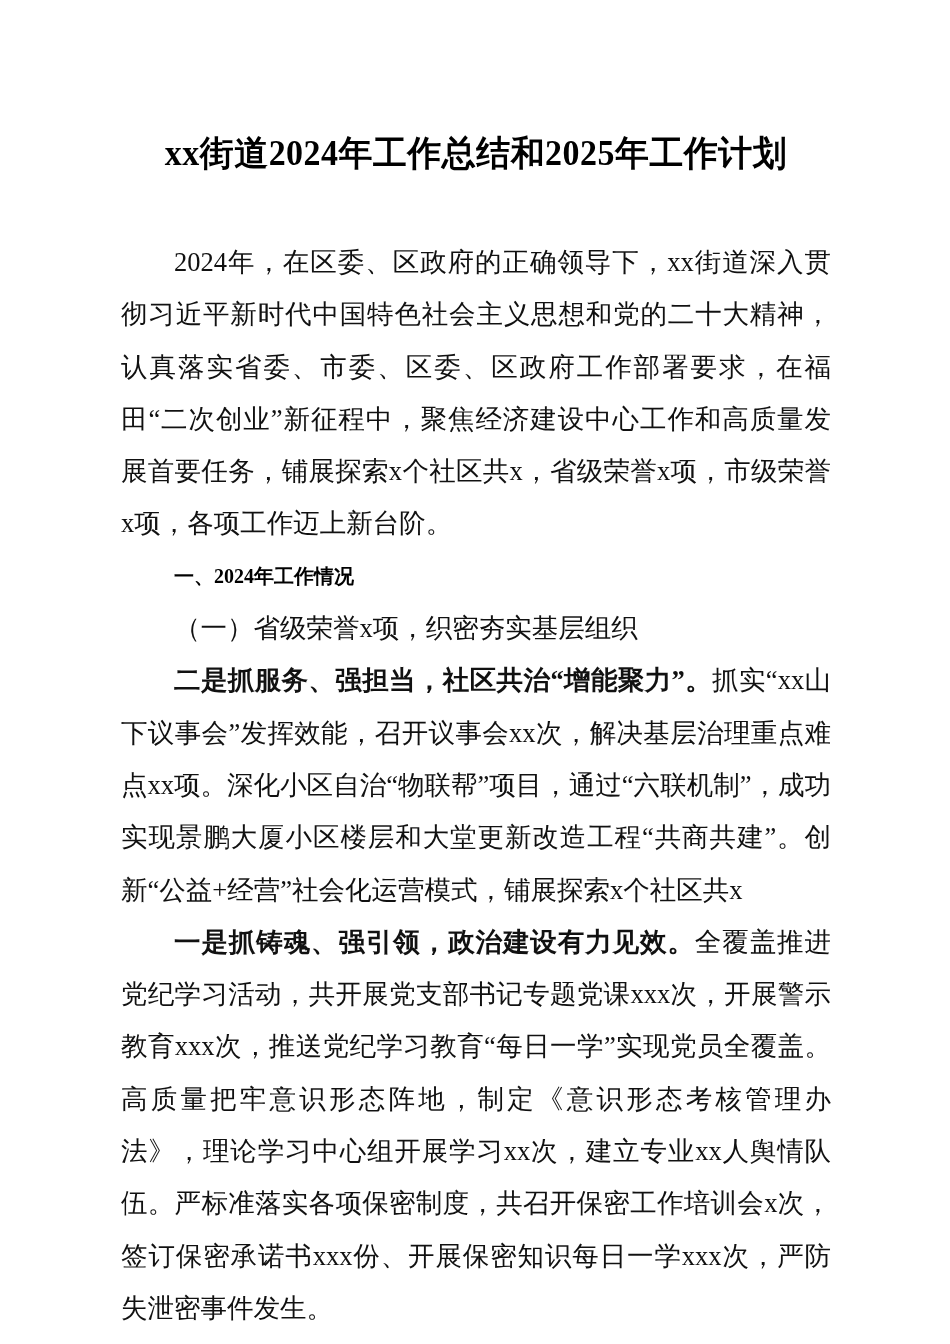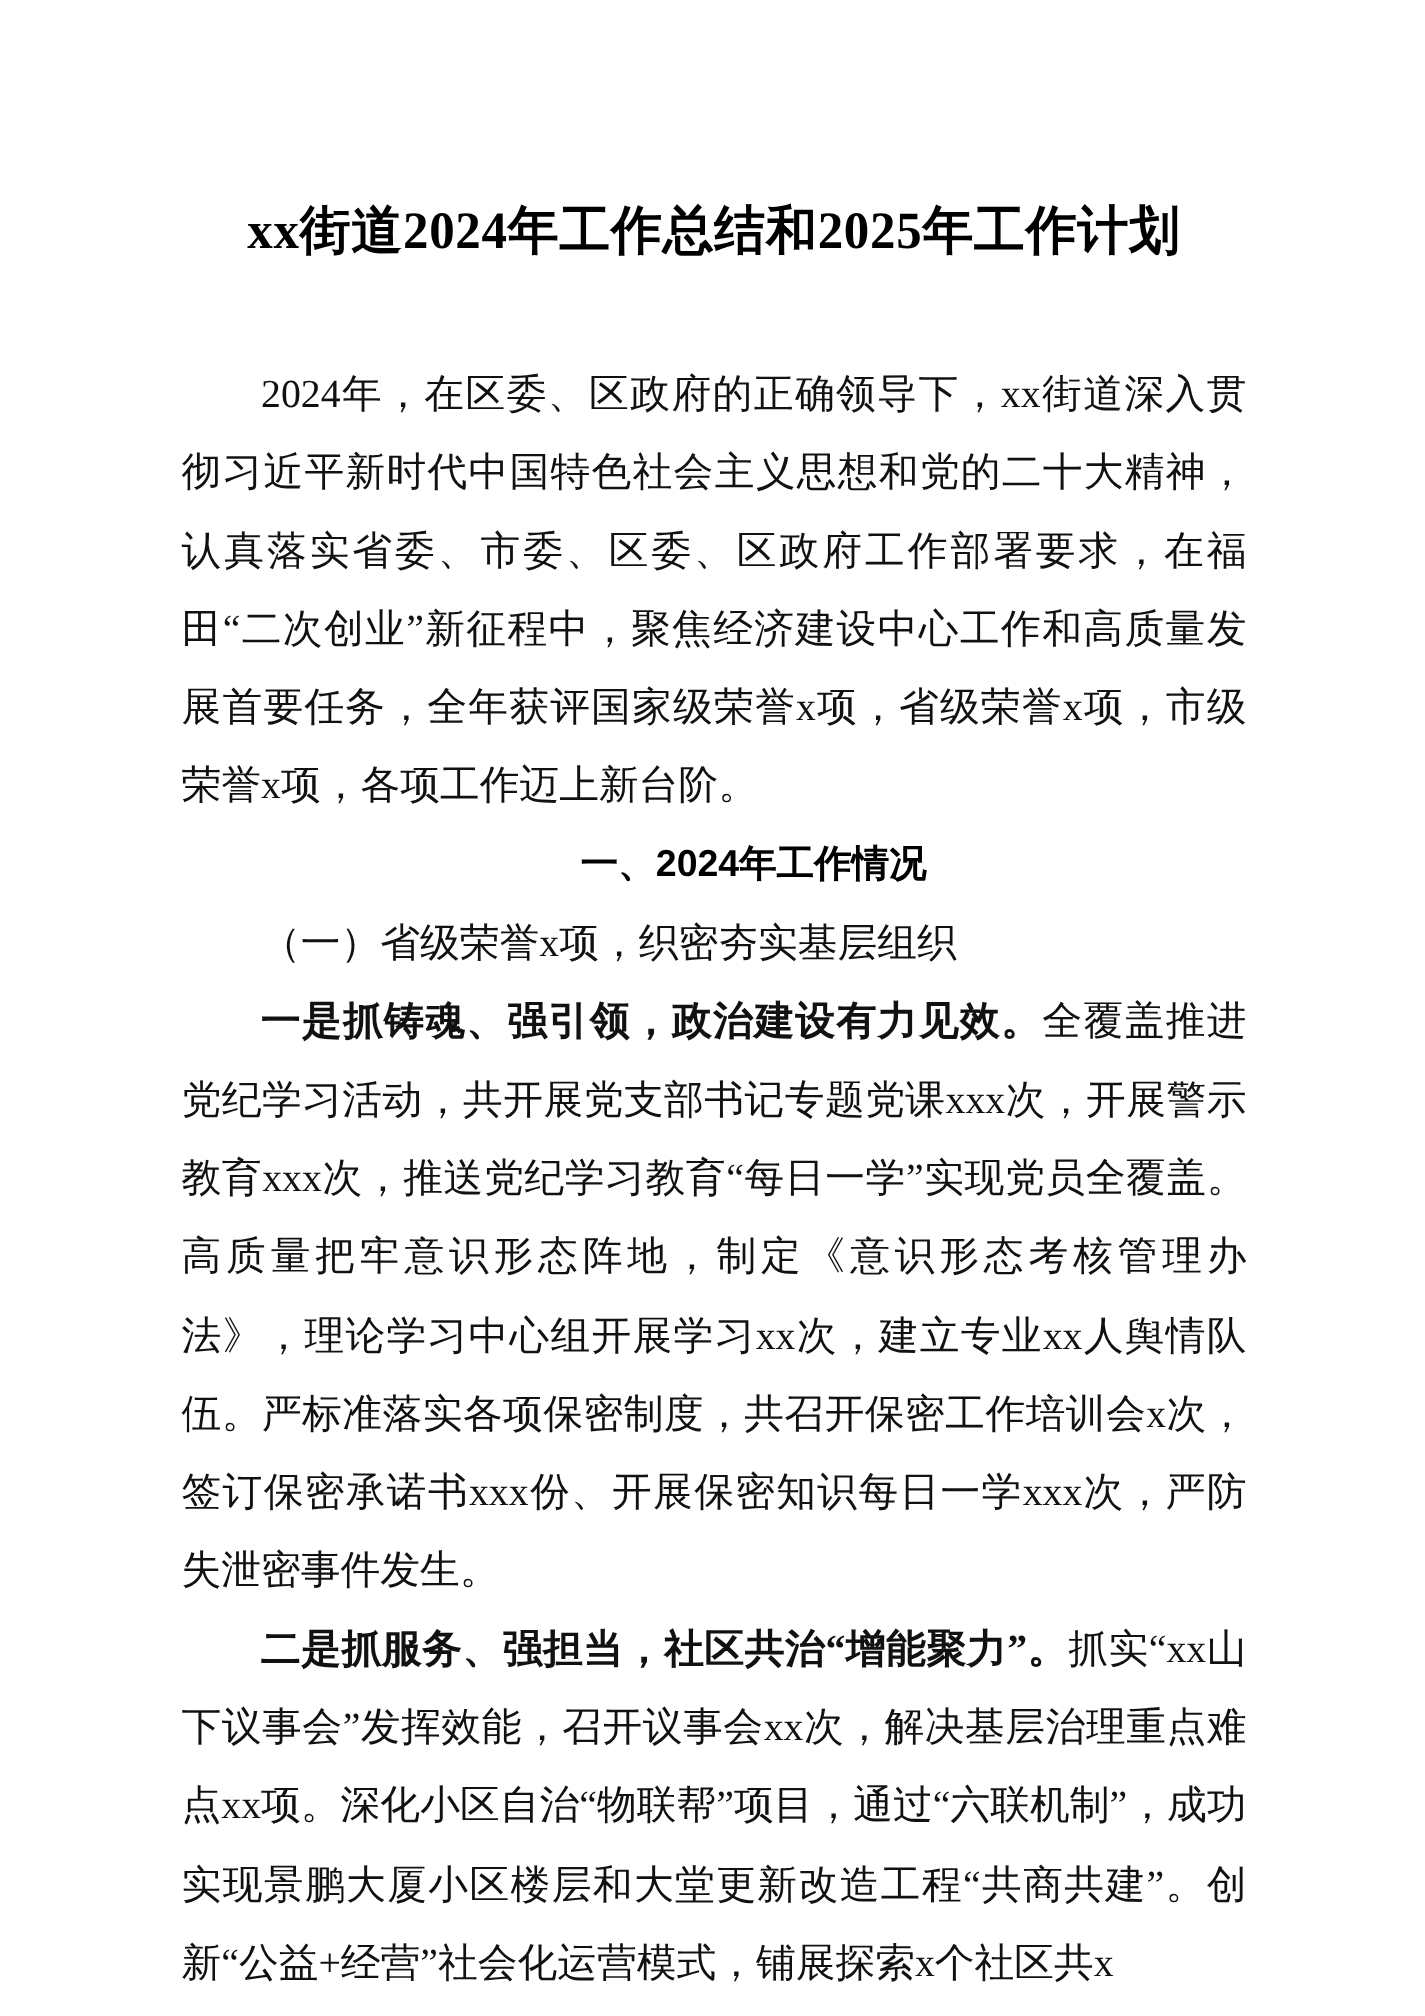--- a/index.html
+++ b/index.html
@@ -56,27 +56,27 @@
   .para.first {
     margin-top: 57px;
   }
   .para .lead {
     font-weight: 700;
   }
 
   
   .h1-cn {
     margin: 0;
-    font-family: Liberation Sans, sans-serif;
+    font-family: Liberation Serif, serif;
     font-weight: 700;
-    font-size: 25px;
+    font-size: 20px;
     line-height: 52.3px;
     color: #000000;
     text-indent: 53px;
-    text-align: center;
+    text-align: left;
     letter-spacing: 0px;
   }
 
   
   .h2-cn {
     margin: 0;
     font-family: "Liberation Serif", "DejaVu Serif", serif;
     font-size: 26.5px;
     line-height: 52.3px;
     color: #111111;
@@ -85,24 +85,24 @@
   }
 </style>
 </head>
 <body>
 
 <div class="page">
   <div class="content">
 
     <h1 class="doc-title">xx街道2024年工作总结和2025年工作计划</h1>
 
-    <p class="para first">2024年，在区委、区政府的正确领导下，xx街道深入贯彻习近平新时代中国特色社会主义思想和党的二十大精神，认真落实省委、市委、区委、区政府工作部署要求，在福田“二次创业”新征程中，聚焦经济建设中心工作和高质量发展首要任务，全年获评国家级荣誉x项，省级荣誉x项，市级荣誉x项，各项工作迈上新台阶。</p>
+    <p class="para first">2024年，在区委、区政府的正确领导下，xx街道深入贯彻习近平新时代中国特色社会主义思想和党的二十大精神，认真落实省委、市委、区委、区政府工作部署要求，在福田“二次创业”新征程中，聚焦经济建设中心工作和高质量发展首要任务，铺展探索x个社区共x，省级荣誉x项，市级荣誉x项，各项工作迈上新台阶。</p>
 
     <p class="h1-cn">一、2024年工作情况</p>
 
     <p class="h2-cn">（一）省级荣誉x项，织密夯实基层组织</p>
 
+    <p class="para"><span class="lead">二是抓服务、强担当，社区共治“增能聚力”。</span><span>抓实“xx山下议事会”发挥效能，召开议事会xx次，解决基层治理重点难点xx项。深化小区自治“物联帮”项目，通过“六联机制”，成功实现景鹏大厦小区楼层和大堂更新改造工程“共商共建”。创新“公益+经营”社会化运营模式，铺展探索x个社区共x</span></p>
+
     <p class="para"><span class="lead">一是抓铸魂、强引领，政治建设有力见效。</span><span>全覆盖推进党纪学习活动，共开展党支部书记专题党课xxx次，开展警示教育xxx次，推送党纪学习教育“每日一学”实现党员全覆盖。高质量把牢意识形态阵地，制定《意识形态考核管理办法》，理论学习中心组开展学习xx次，建立专业xx人舆情队伍。严标准落实各项保密制度，共召开保密工作培训会x次，签订保密承诺书xxx份、开展保密知识每日一学xxx次，严防失泄密事件发生。</span></p>
-
-    <p class="para"><span class="lead">二是抓服务、强担当，社区共治“增能聚力”。</span><span>抓实“xx山下议事会”发挥效能，召开议事会xx次，解决基层治理重点难点xx项。深化小区自治“物联帮”项目，通过“六联机制”，成功实现景鹏大厦小区楼层和大堂更新改造工程“共商共建”。创新“公益+经营”社会化运营模式，铺展探索x个社区共x</span></p>
 
   </div>
 </div>
 
 </body></html>

